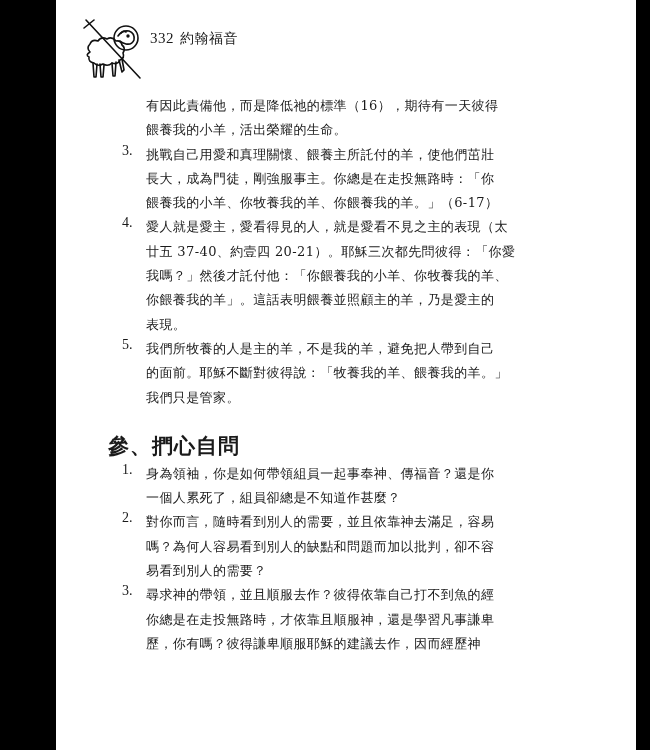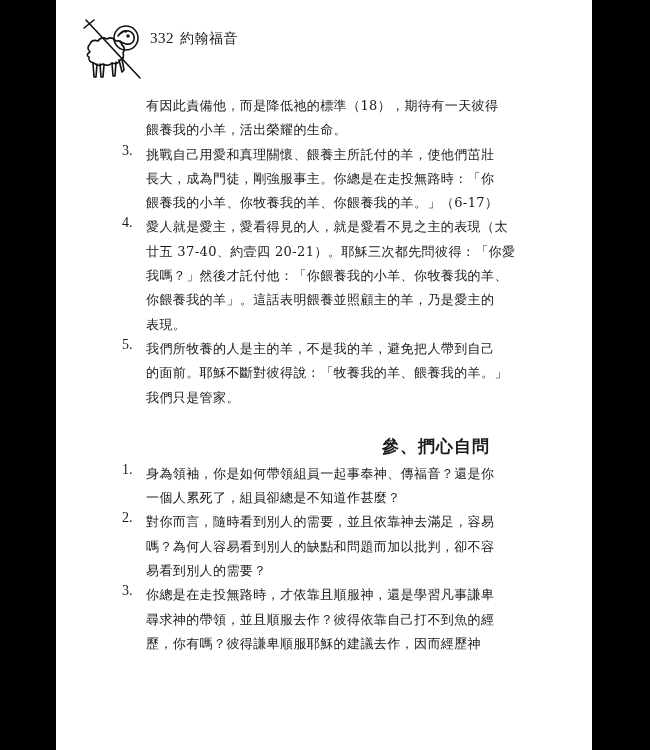--- a/index.html
+++ b/index.html
@@ -9,20 +9,21 @@
       position: relative;
       overflow: hidden;
       font-family: "DejaVu Serif", "Liberation Serif", serif;
       color: #1a1a1a;
     }
     .page {
       position: absolute;
       left: 56px; top: 0;
       width: 536px; height: 750px;
       background: #fff;
+      padding-left: 44px;
     }
     .header {
       position: absolute;
       left: 26px; top: 14px;
       height: 70px;
     }
     .logo { position: absolute; left: 0; top: 0; width: 64px; height: 68px; }
     .header-text {
       position: absolute;
       left: 68px; top: 16px;
@@ -48,29 +49,28 @@
     .item .num {
       position: absolute;
       left: -10px; top: 0;
       font-family: "Liberation Serif", serif;
       font-size: 14px;
     }
     .indent { padding-left: 14px; }
     .heading {
       position: relative;
       left: -24px;
-      font-size: 17px;
+      font-size: 21px;
       font-weight: bold;
       line-height: 28px;
       height: 28px;
       margin-top: 22px;
       margin-bottom: 2px;
       white-space: nowrap;
       letter-spacing: 1px;
-      text-align: right;
     }
   </style>
 </head>
 <body>
 
 <div class="page">
 
   <div class="header">
     <svg class="logo" viewBox="0 0 64 68" fill="none" stroke="#111" stroke-width="1.6" stroke-linecap="round" stroke-linejoin="round">
 
@@ -91,21 +91,21 @@
       <path d="M37 46 L40 58 L42 56 L40 45"></path>
     </svg>
     <div class="header-text">
       <span class="num">332</span><span>約翰福音</span>
     </div>
   </div>
 
   <div class="content">
 
     <div>
-      <div class="line indent">有因此責備他，而是降低祂的標準（18），期待有一天彼得</div>
+      <div class="line indent">有因此責備他，而是降低祂的標準（16），期待有一天彼得</div>
       <div class="line indent">餵養我的小羊，活出榮耀的生命。</div>
     </div>
 
     <div class="item">
       <span class="num">3.</span>
       <div class="line indent">挑戰自己用愛和真理關懷、餵養主所託付的羊，使他們茁壯</div>
       <div class="line indent">長大，成為門徒，剛強服事主。你總是在走投無路時：「你</div>
       <div class="line indent">餵養我的小羊、你牧養我的羊、你餵養我的羊。」（6-17）</div>
     </div>
 
@@ -135,19 +135,19 @@
 
     <div class="item">
       <span class="num">2.</span>
       <div class="line indent">對你而言，隨時看到別人的需要，並且依靠神去滿足，容易</div>
       <div class="line indent">嗎？為何人容易看到別人的缺點和問題而加以批判，卻不容</div>
       <div class="line indent">易看到別人的需要？</div>
     </div>
 
     <div class="item">
       <span class="num">3.</span>
+      <div class="line indent">尋求神的帶領，並且順服去作？彼得依靠自己打不到魚的經</div>
       <div class="line indent">你總是在走投無路時，才依靠且順服神，還是學習凡事謙卑</div>
-      <div class="line indent">尋求神的帶領，並且順服去作？彼得依靠自己打不到魚的經</div>
       <div class="line indent">歷，你有嗎？彼得謙卑順服耶穌的建議去作，因而經歷神</div>
     </div>
 
   </div>
 </div>
 
 </body></html>

